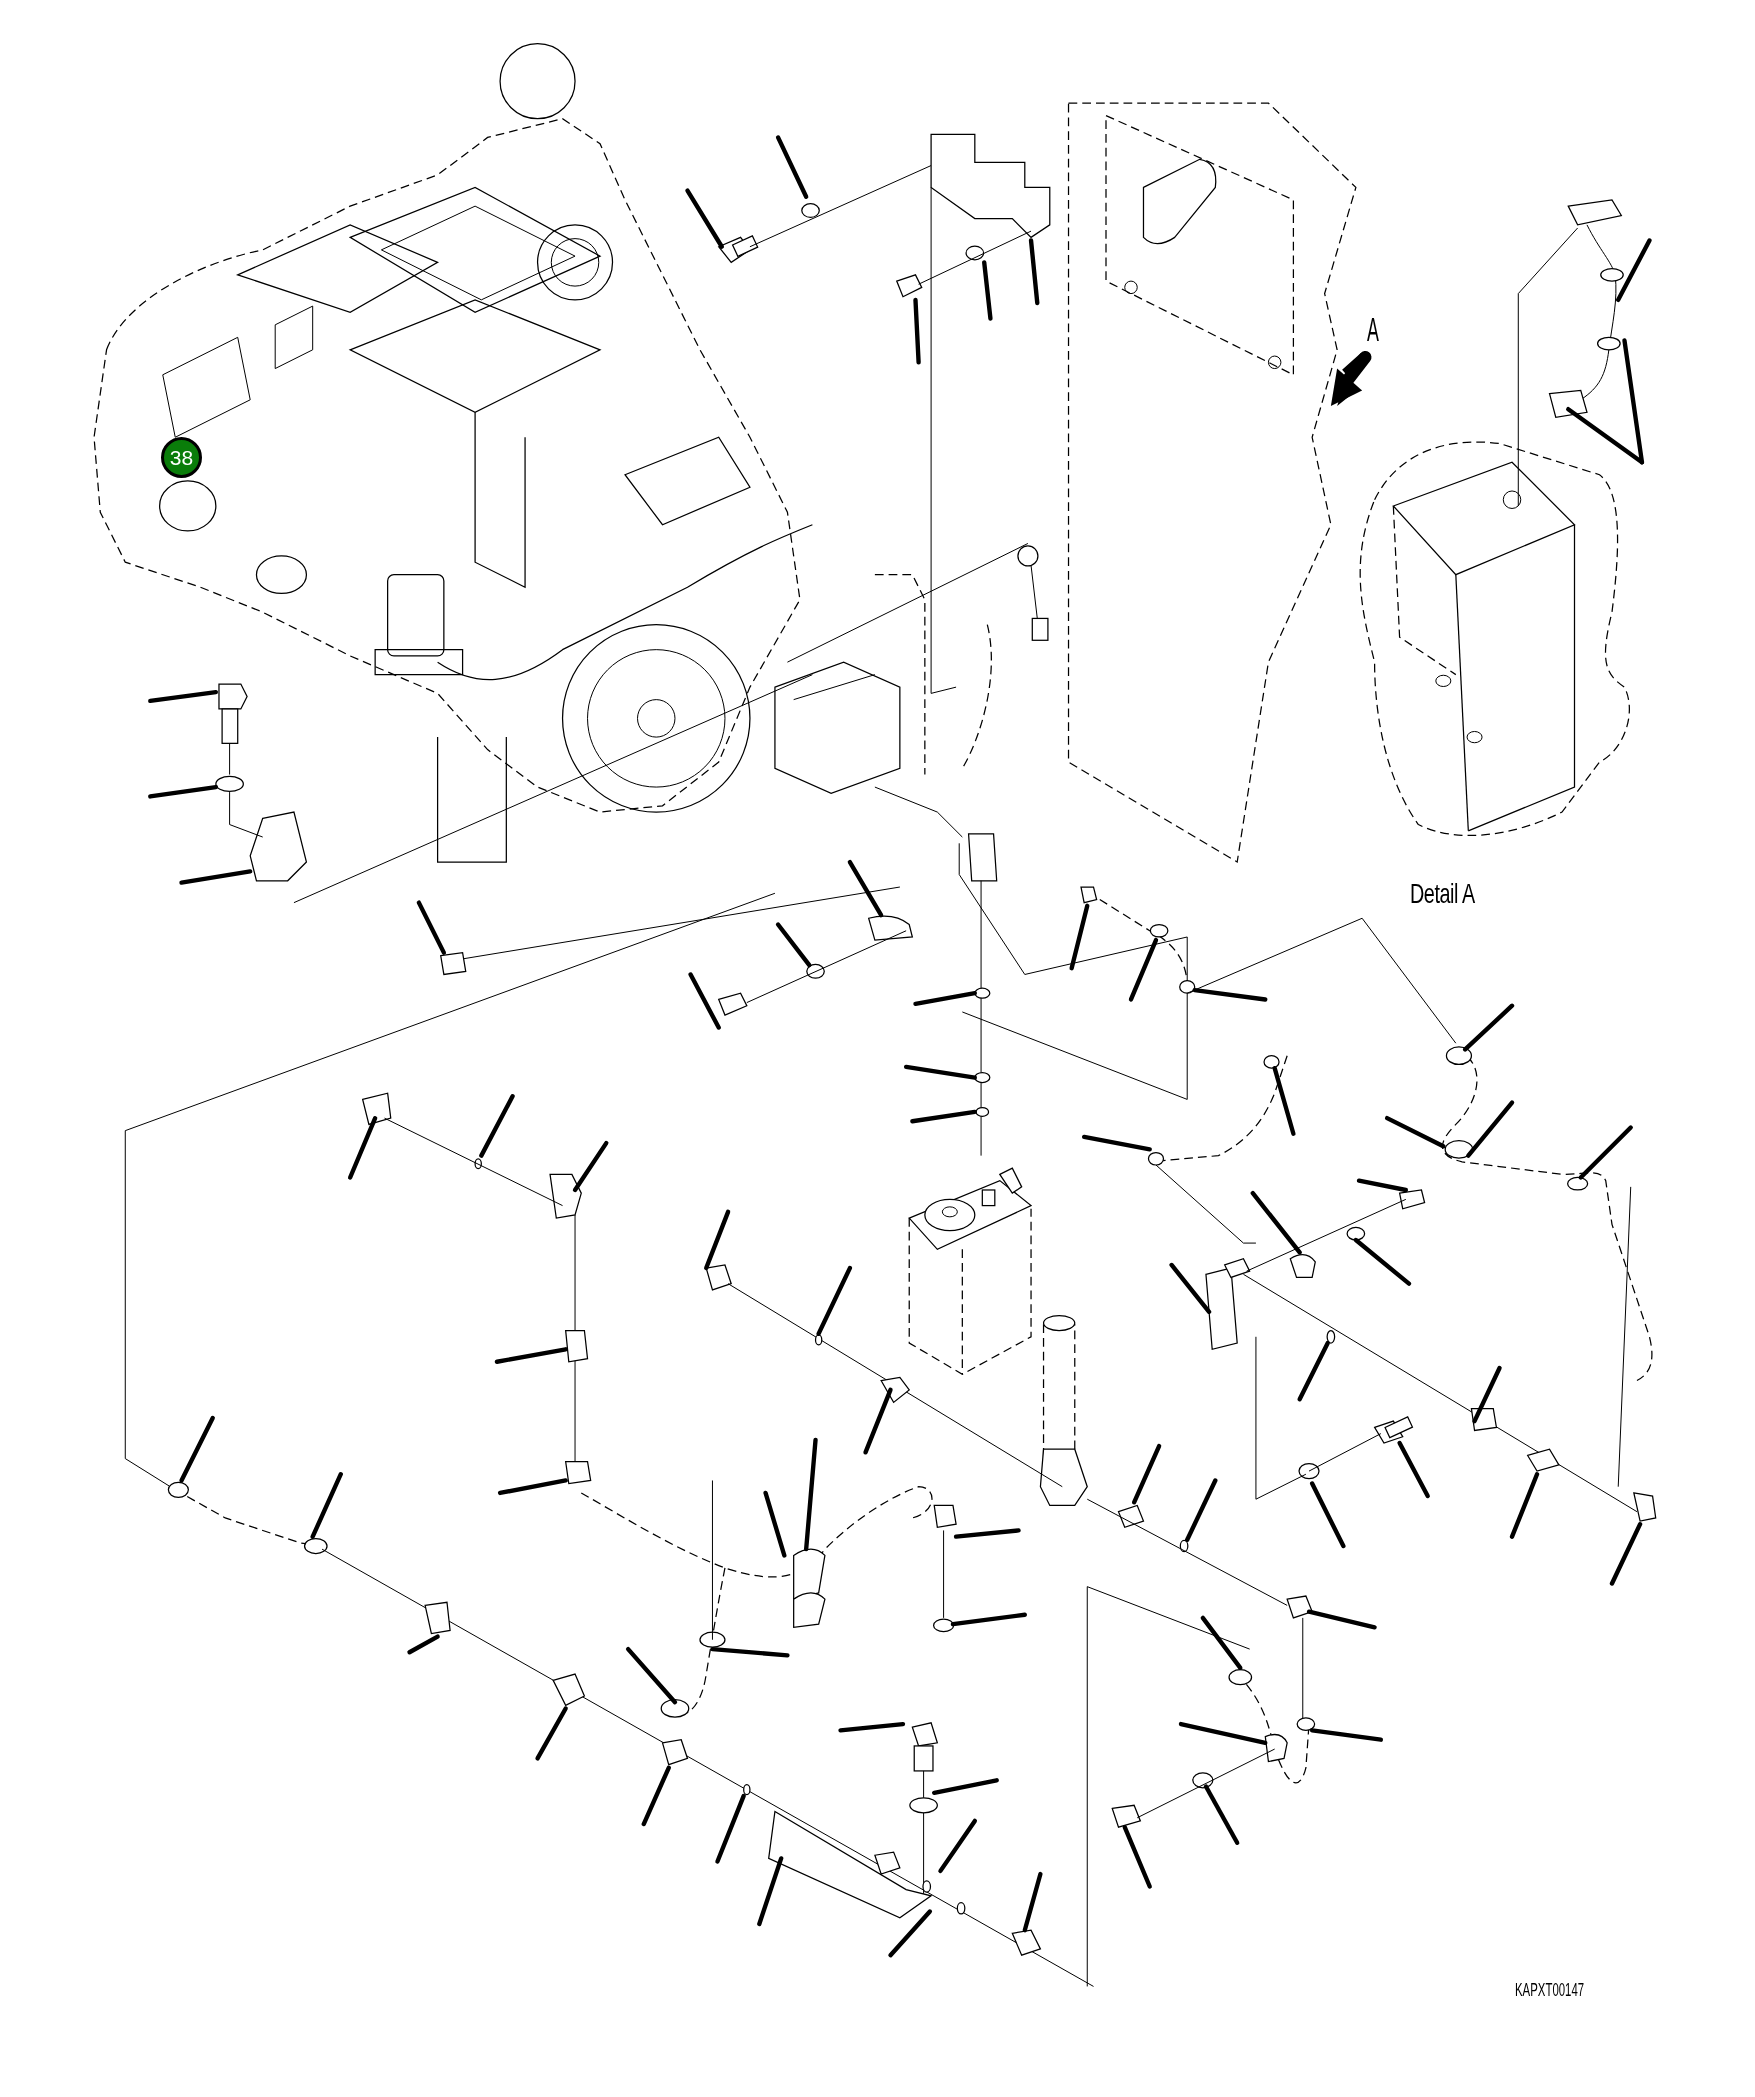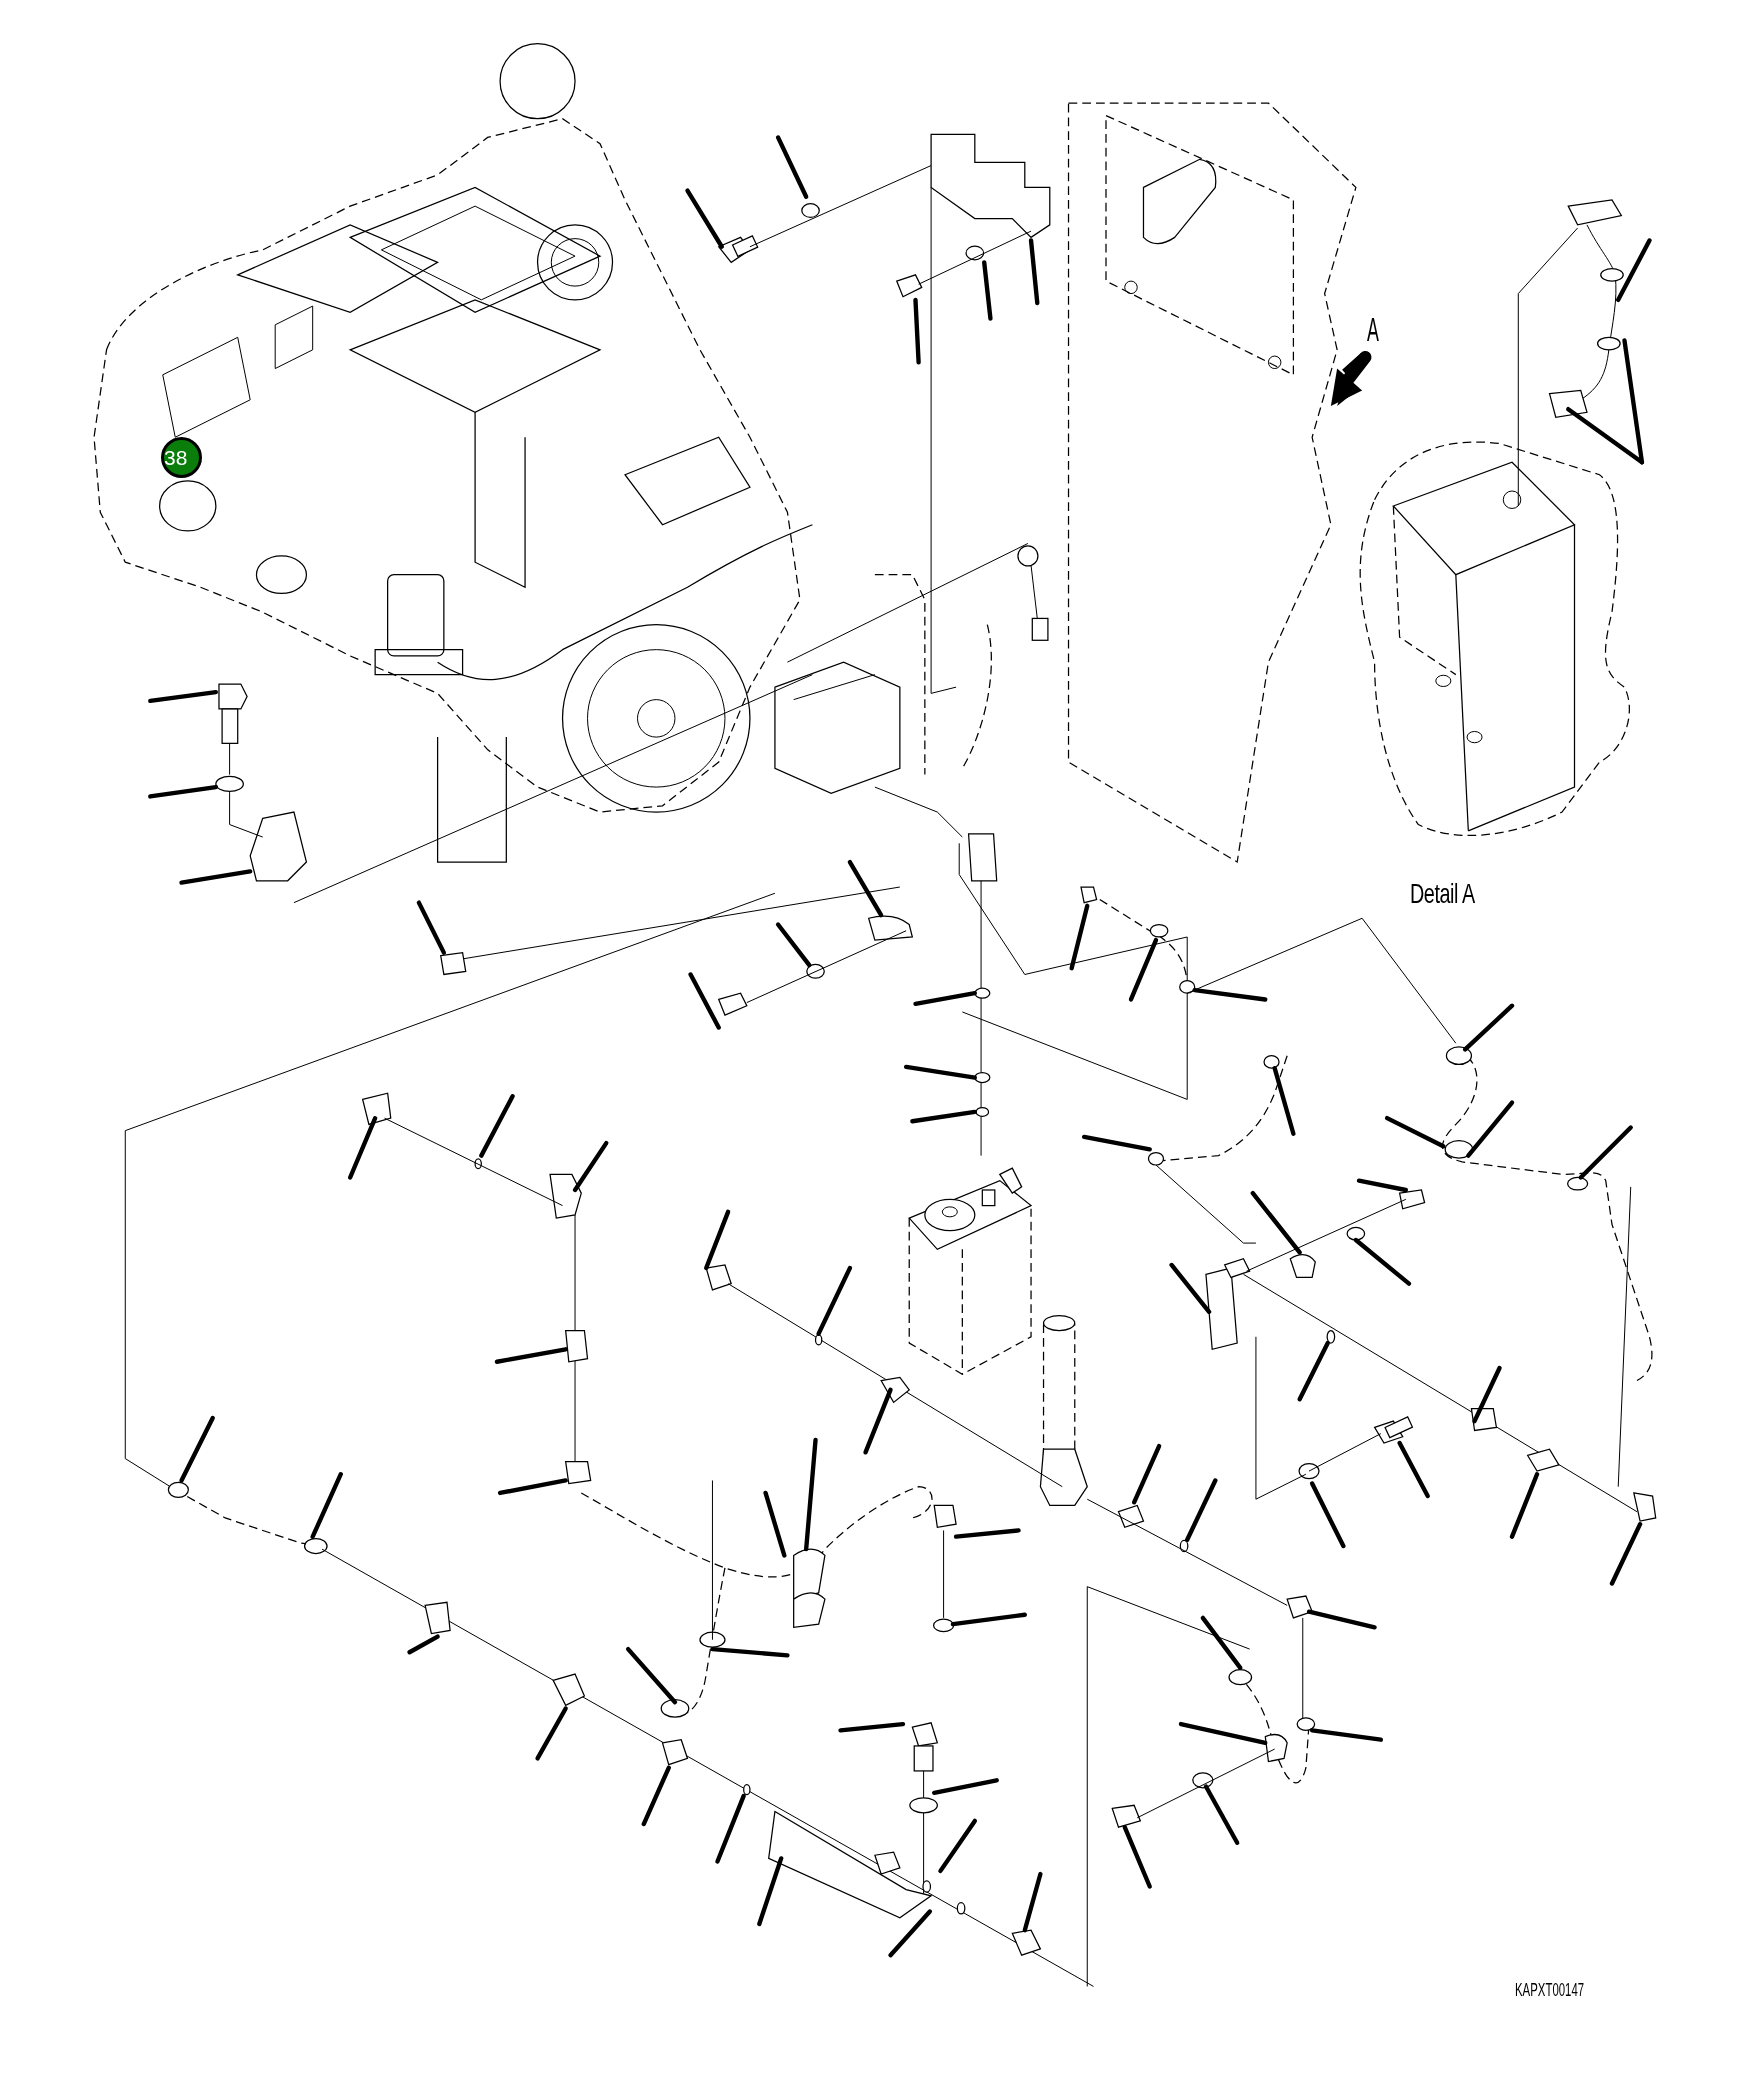--- a/index.html
+++ b/index.html
@@ -3,21 +3,21 @@
 <meta charset="utf-8">
 <style>
   html, body { margin:0; padding:0; background:#ffffff; }
   body { width:1756px; height:2097px; position:relative; overflow:hidden; font-family:"Liberation Sans", sans-serif; }
   #diagram { position:absolute; left:0; top:0; width:1756px; height:2097px; }
   .ln { stroke:#000; fill:none; stroke-width:2; }
   .dash { stroke:#000; fill:none; stroke-width:2; stroke-dasharray:14 8; }
   .thin { stroke:#000; fill:none; stroke-width:1.6; }
   .lead { stroke:#000; stroke-width:7; stroke-linecap:round; }
   .part { stroke:#000; fill:#fff; stroke-width:2; }
-  .hotspot { position:absolute; width:41px; height:41px; border-radius:50%; background:#0a7d0a; border:3.1px solid #000; color:#fff; font-size:21px; display:flex; align-items:center; cursor:pointer; box-sizing:border-box; }
+  .hotspot { position:absolute; width:41px; height:41px; border-radius:50%; background:#0a7d0a; border:3.1px solid #000; color:#fff; font-size:21px; display:flex; align-items:center; justify-content:center; cursor:pointer; box-sizing:border-box; }
   .label-detail { position:absolute; font-size:27.5px; color:#000; transform:scaleX(0.72); transform-origin:left top; letter-spacing:-0.6px; }
   .label-a { position:absolute; font-size:32.5px; color:#000; transform:scaleX(0.55); transform-origin:left top; }
   .ref-code { position:absolute; font-size:19px; color:#000; transform:scaleX(0.6); transform-origin:left top; }
 </style>
 </head>
 <body>
 
 <svg id="diagram" viewBox="0 0 2810 3357" xmlns="http://www.w3.org/2000/svg">
 
   <g>

